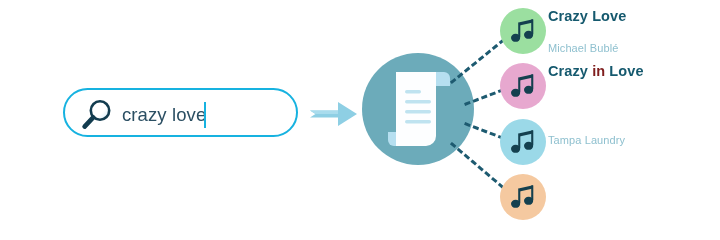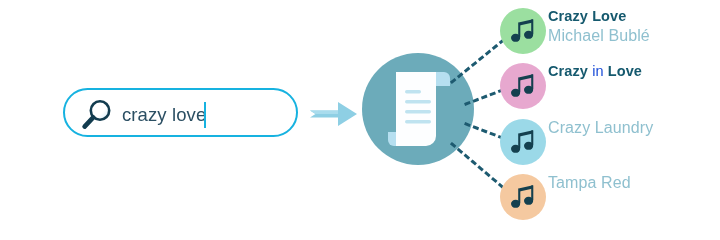--- a/index.html
+++ b/index.html
@@ -120,29 +120,29 @@
     white-space: nowrap;
   }
   .result-title {
     font-size: 14.5px;
     line-height: 19px;
     font-weight: bold;
     color: #15596e;
     letter-spacing: 0.1px;
   }
   .result-title .nomatch {
-    font-weight: normal;
-    color: #1d4ed8;
+    font-weight: bold;
+    color: #7f1d1d;
   }
   .result-artist {
-    font-size: 16px;
+    font-size: 11px;
     line-height: 16px;
     color: #8fc0cf;
     letter-spacing: 0.1px;
-    margin-top: 2px;
+    margin-top: 14px;
   }
 </style>
 </head>
 <body>
 
 <div id="stage" style="background: rgb(255, 255, 255);">
 
   <div id="search-box" style="border-color: rgb(22, 178, 224);">
     <span id="search-icon">
       <svg viewBox="0 0 36 36" width="36" height="36">
@@ -236,34 +236,33 @@
       <span class="result-note">
         <svg viewBox="0 0 25 26" width="25" height="26">
           <path d="M8.6 4.2 L22 1.2 V4.6 L8.6 7.6 Z" fill="#14404f"></path>
           <rect x="7.2" y="4.4" width="2.1" height="14.6" fill="#14404f"></rect>
           <rect x="20.2" y="1.4" width="2.1" height="14.6" fill="#14404f"></rect>
           <ellipse cx="4.6" cy="19.8" rx="4.6" ry="4" fill="#14404f"></ellipse>
           <ellipse cx="17.6" cy="16.8" rx="4.6" ry="4" fill="#14404f"></ellipse>
         </svg>
       </span>
       <span class="result-texts">
-        <div class="result-artist">Crazy Laundry</div>
+        <div class="result-artist">Tampa Laundry</div>
       </span>
     </div>
 
     <div class="result-item" style="top:174px">
       <span class="result-badge" style="background: rgb(245, 201, 160);"></span>
       <span class="result-note">
         <svg viewBox="0 0 25 26" width="25" height="26">
           <path d="M8.6 4.2 L22 1.2 V4.6 L8.6 7.6 Z" fill="#14404f"></path>
           <rect x="7.2" y="4.4" width="2.1" height="14.6" fill="#14404f"></rect>
           <rect x="20.2" y="1.4" width="2.1" height="14.6" fill="#14404f"></rect>
           <ellipse cx="4.6" cy="19.8" rx="4.6" ry="4" fill="#14404f"></ellipse>
           <ellipse cx="17.6" cy="16.8" rx="4.6" ry="4" fill="#14404f"></ellipse>
         </svg>
       </span>
       <span class="result-texts">
-        <div class="result-artist">Tampa Red</div>
       </span>
     </div>
 
   </div>
 </div>
 
 </body></html>

